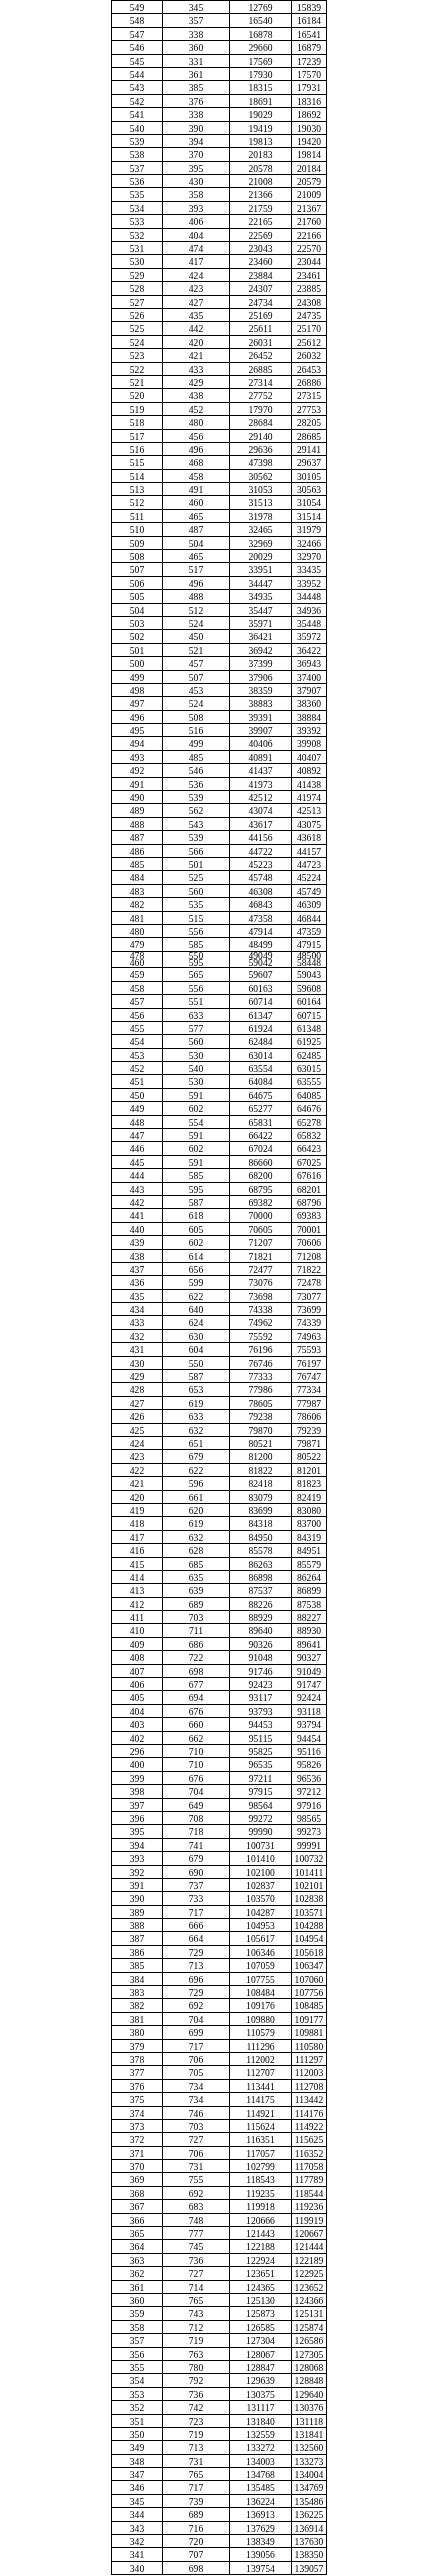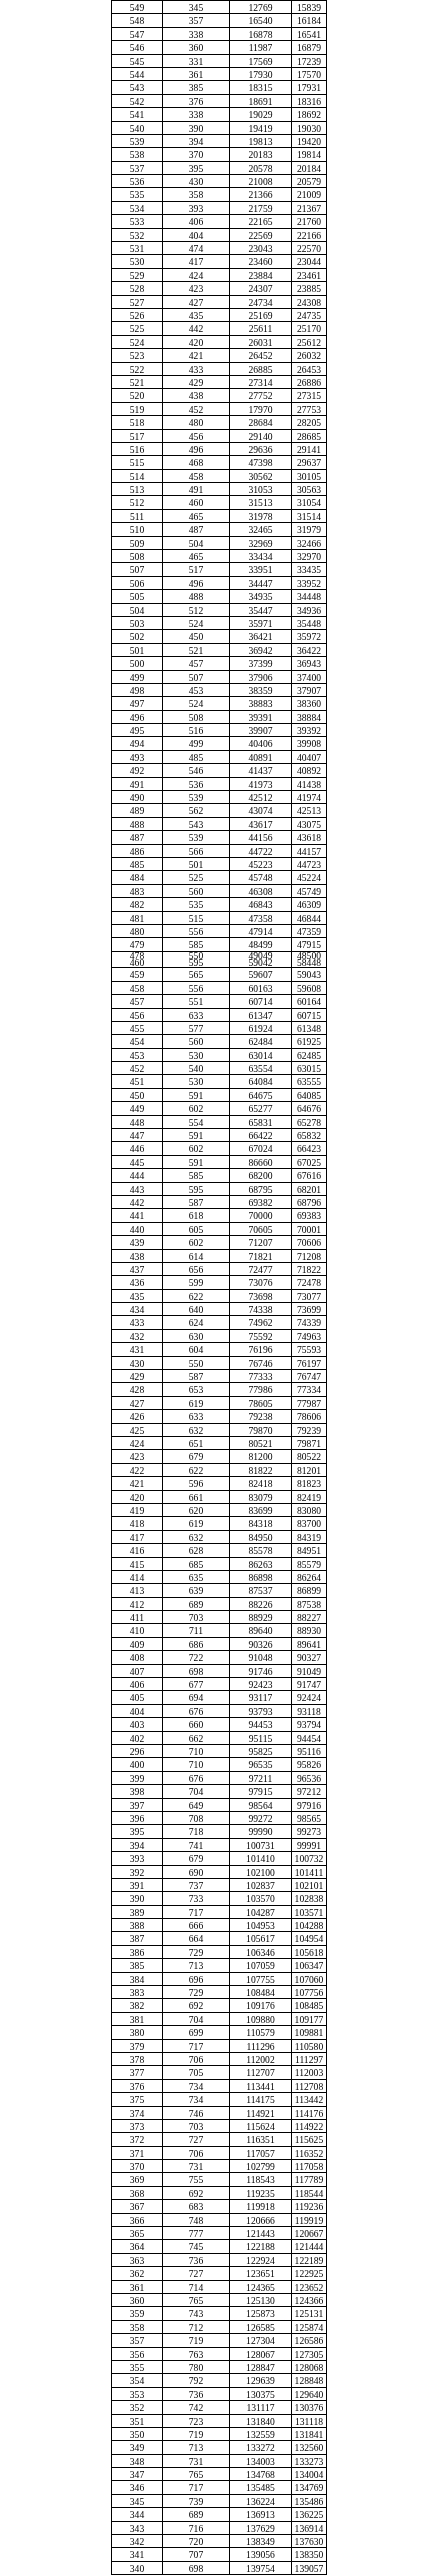--- a/index.html
+++ b/index.html
@@ -63,21 +63,21 @@
     </div>
     <div class="row">
       <div class="cell c0">547</div>
       <div class="cell c1">338</div>
       <div class="cell c2">16878</div>
       <div class="cell c3">16541</div>
     </div>
     <div class="row">
       <div class="cell c0">546</div>
       <div class="cell c1">360</div>
-      <div class="cell c2">11987</div>
+      <div class="cell c2">29660</div>
       <div class="cell c3">16879</div>
     </div>
     <div class="row">
       <div class="cell c0">545</div>
       <div class="cell c1">331</div>
       <div class="cell c2">17569</div>
       <div class="cell c3">17239</div>
     </div>
     <div class="row">
       <div class="cell c0">544</div>
@@ -291,21 +291,21 @@
     </div>
     <div class="row">
       <div class="cell c0">509</div>
       <div class="cell c1">504</div>
       <div class="cell c2">32969</div>
       <div class="cell c3">32466</div>
     </div>
     <div class="row">
       <div class="cell c0">508</div>
       <div class="cell c1">465</div>
-      <div class="cell c2">33434</div>
+      <div class="cell c2">20029</div>
       <div class="cell c3">32970</div>
     </div>
     <div class="row">
       <div class="cell c0">507</div>
       <div class="cell c1">517</div>
       <div class="cell c2">33951</div>
       <div class="cell c3">33435</div>
     </div>
     <div class="row">
       <div class="cell c0">506</div>

